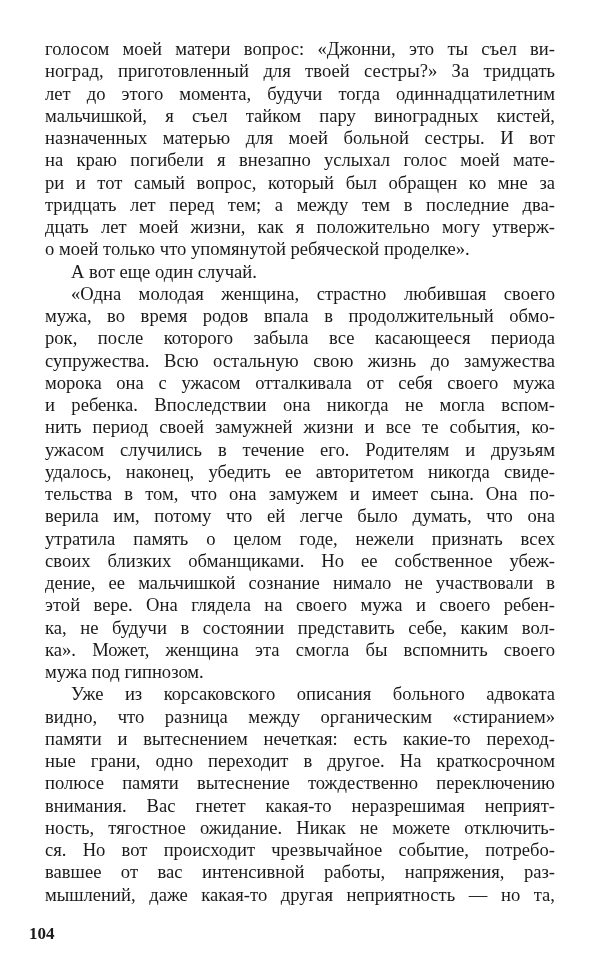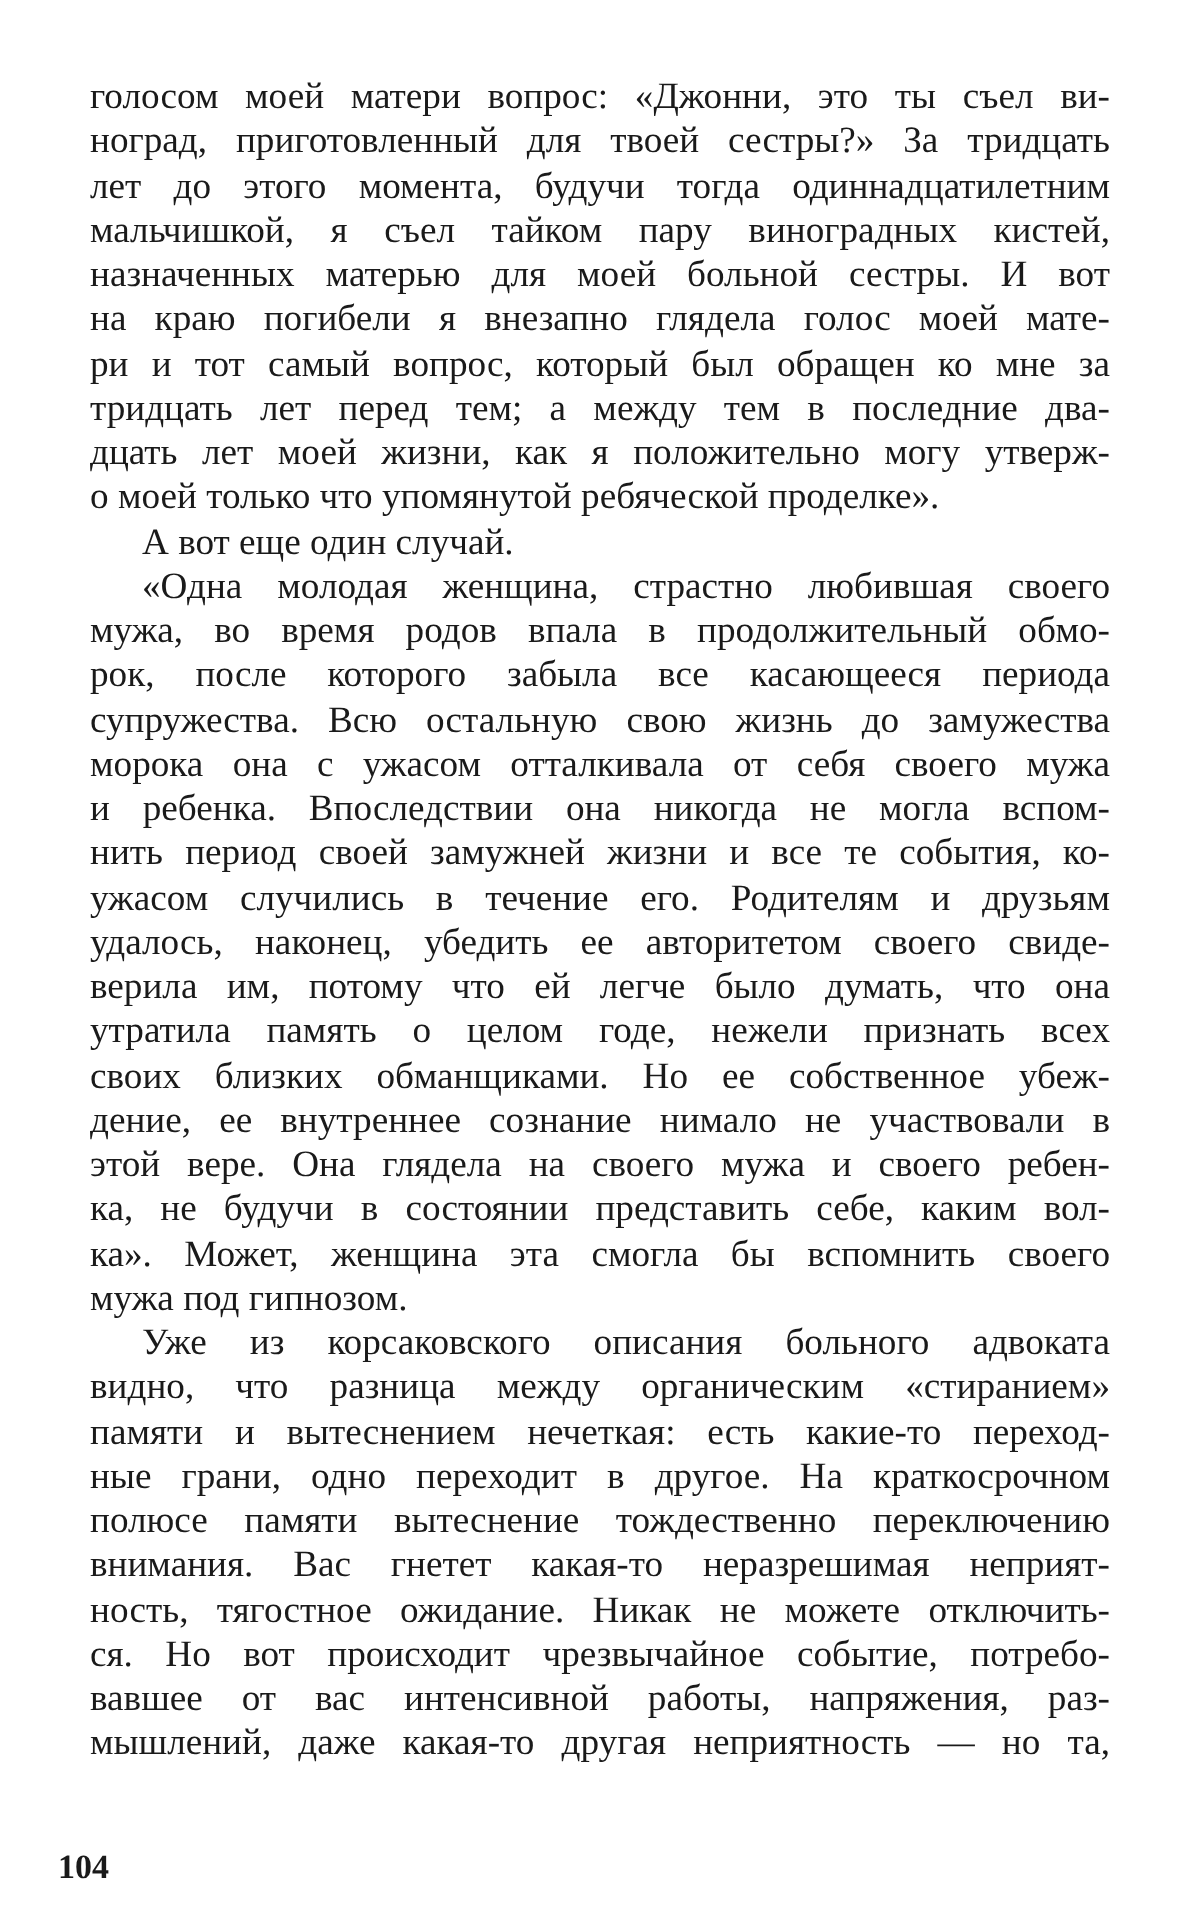--- a/index.html
+++ b/index.html
@@ -24,43 +24,44 @@
 </head>
 <body>
 
 <div class="page">
   <div>
     <span class="line">голосом моей матери вопрос: «Джонни, это ты съел ви-</span>
     <span class="line">ноград, приготовленный для твоей сестры?» За тридцать</span>
     <span class="line">лет до этого момента, будучи тогда одиннадцатилетним</span>
     <span class="line">мальчишкой, я съел тайком пару виноградных кистей,</span>
     <span class="line">назначенных матерью для моей больной сестры. И вот</span>
-    <span class="line">на краю погибели я внезапно глядела голос моей мате-</span>
+    <span class="line">на краю погибели я внезапно услыхал голос моей мате-</span>
     <span class="line">ри и тот самый вопрос, который был обращен ко мне за</span>
     <span class="line">тридцать лет перед тем; а между тем в последние два-</span>
     <span class="line">дцать лет моей жизни, как я положительно могу утверж-</span>
     <span class="line last">о моей только что упомянутой ребяческой проделке».</span>
   </div>
   <div>
     <span class="line indent last">А вот еще один случай.</span>
   </div>
   <div>
     <span class="line indent">«Одна молодая женщина, страстно любившая своего</span>
     <span class="line">мужа, во время родов впала в продолжительный обмо-</span>
     <span class="line">рок, после которого забыла все касающееся периода</span>
     <span class="line">супружества. Всю остальную свою жизнь до замужества</span>
     <span class="line">морока она с ужасом отталкивала от себя своего мужа</span>
     <span class="line">и ребенка. Впоследствии она никогда не могла вспом-</span>
     <span class="line">нить период своей замужней жизни и все те события, ко-</span>
     <span class="line">ужасом случились в течение его. Родителям и друзьям</span>
-    <span class="line">удалось, наконец, убедить ее авторитетом своего свиде-</span>
+    <span class="line">удалось, наконец, убедить ее авторитетом никогда свиде-</span>
+    <span class="line">тельства в том, что она замужем и имеет сына. Она по-</span>
     <span class="line">верила им, потому что ей легче было думать, что она</span>
     <span class="line">утратила память о целом годе, нежели признать всех</span>
     <span class="line">своих близких обманщиками. Но ее собственное убеж-</span>
-    <span class="line">дение, ее внутреннее сознание нимало не участвовали в</span>
+    <span class="line">дение, ее мальчишкой сознание нимало не участвовали в</span>
     <span class="line">этой вере. Она глядела на своего мужа и своего ребен-</span>
     <span class="line">ка, не будучи в состоянии представить себе, каким вол-</span>
     <span class="line">ка». Может, женщина эта смогла бы вспомнить своего</span>
     <span class="line last">мужа под гипнозом.</span>
   </div>
   <div>
     <span class="line indent">Уже из корсаковского описания больного адвоката</span>
     <span class="line">видно, что разница между органическим «стиранием»</span>
     <span class="line">памяти и вытеснением нечеткая: есть какие-то переход-</span>
     <span class="line">ные грани, одно переходит в другое. На краткосрочном</span>

